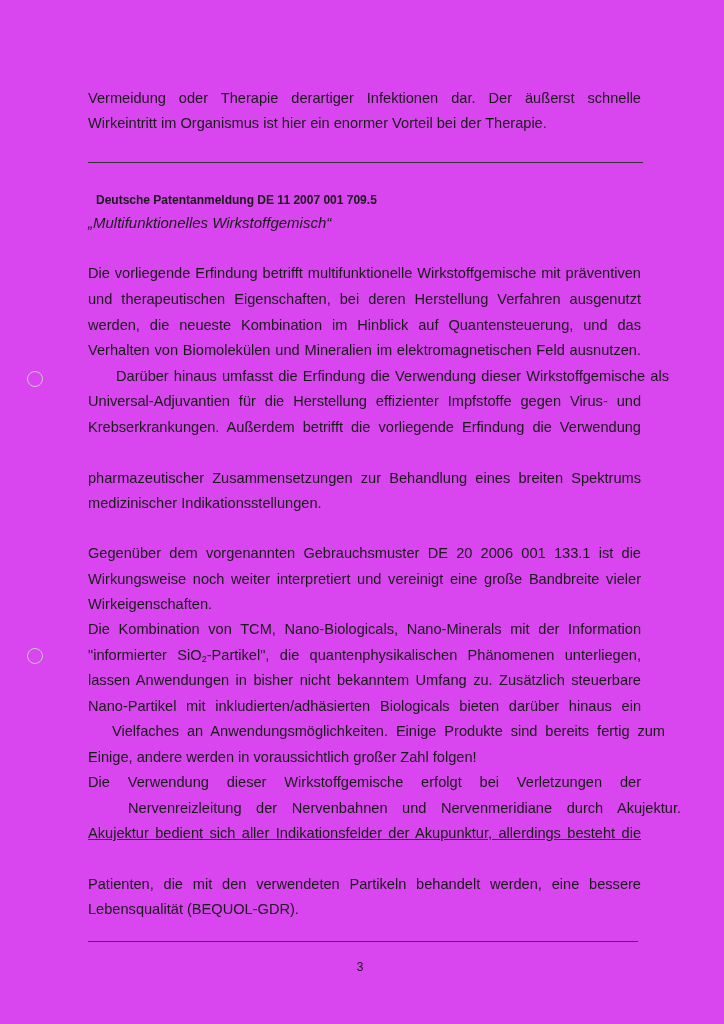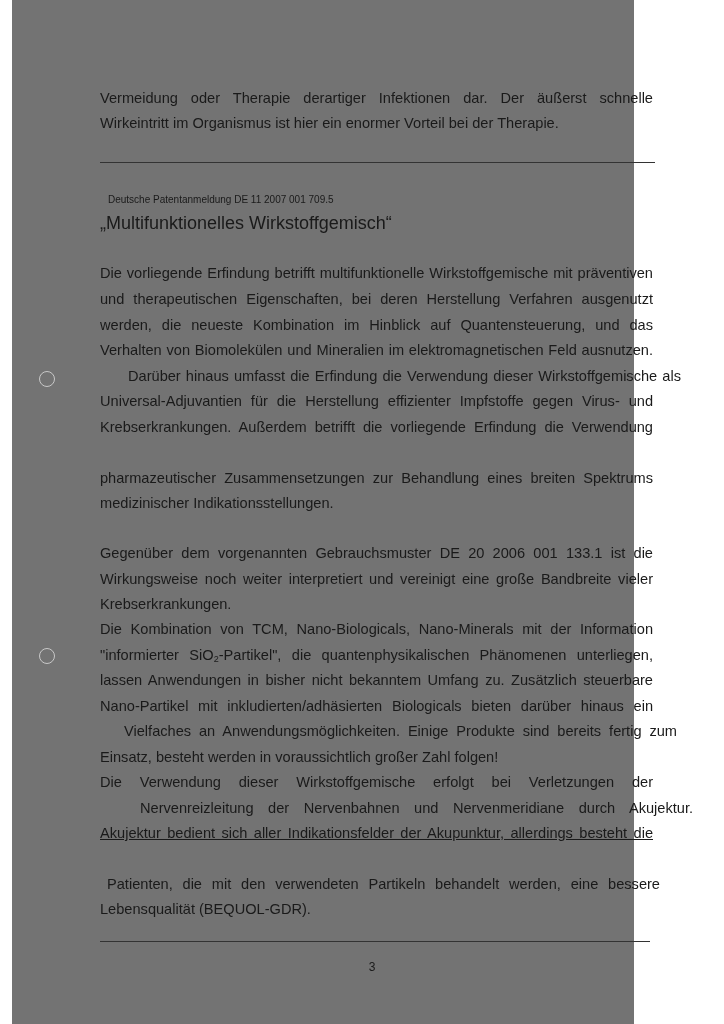--- a/index.html
+++ b/index.html
@@ -1,21 +1,21 @@
 <!DOCTYPE html>
 <html><head>
 <meta charset="utf-8">
 <style>
   html, body { margin: 0; padding: 0; background: #ffffff; }
   body { width: 724px; height: 1024px; position: relative; overflow: hidden; font-family: "Liberation Sans", sans-serif; color: #1a1a1a; }
-  .page { position: absolute; left: 12px; top: 0; width: 622px; height: 1024px; background: #737373; }
+  .page { position: absolute; left: 0; top: 0; width: 724px; height: 1024px; background: #d946ef; }
   .line { position: absolute; left: 88px; width: 553px; font-size: 14.6px; line-height: 18px; white-space: nowrap; }
   .just { text-align: justify; text-align-last: justify; white-space: normal; }
-  .bold { font-weight: normal; font-size: 10px; padding-left: 8px; }
-  .ital { font-size: 18px; }
+  .bold { font-weight: bold; font-size: 12px; padding-left: 8px; }
+  .ital { font-style: italic; font-size: 15px; }
   .rule { position: absolute; left: 88px; width: 555px; height: 0; border-top: 1.3px solid #333; }
   .hole { position: absolute; width: 14px; height: 14px; border: 1.3px solid #c8c8c8; border-radius: 50%; left: 27px; }
   .pagenum { position: absolute; left: 350px; top: 960px; width: 20px; text-align: center; font-size: 12px; }
   sub { font-size: 9px; vertical-align: -2px; line-height: 0; }
 </style>
 </head>
 <body>
 
 <div class="page">
 
@@ -35,29 +35,29 @@
   <div class="line just" style="top:316px;">werden, die neueste Kombination im Hinblick auf Quantensteuerung, und das</div>
   <div class="line just" style="top:341px;">Verhalten von Biomolekülen und Mineralien im elektromagnetischen Feld ausnutzen.</div>
   <div class="line just" style="top:367px;margin-left:28px;">Darüber hinaus umfasst die Erfindung die Verwendung dieser Wirkstoffgemische als</div>
   <div class="line just" style="top:392px;">Universal-Adjuvantien für die Herstellung effizienter Impfstoffe gegen Virus- und</div>
   <div class="line just" style="top:418px;">Krebserkrankungen. Außerdem betrifft die vorliegende Erfindung die Verwendung</div>
   <div class="line just" style="top:469px;">pharmazeutischer Zusammensetzungen zur Behandlung eines breiten Spektrums</div>
   <div class="line" style="top:494px;">medizinischer Indikationsstellungen.</div>
 
   <div class="line just" style="top:544px;">Gegenüber dem vorgenannten Gebrauchsmuster DE 20 2006 001 133.1 ist die</div>
   <div class="line just" style="top:570px;">Wirkungsweise noch weiter interpretiert und vereinigt eine große Bandbreite vieler</div>
-  <div class="line" style="top:595px;">Krebserkrankungen.</div>
+  <div class="line" style="top:595px;">Wirkeigenschaften.</div>
   <div class="line just" style="top:620px;">Die Kombination von TCM, Nano-Biologicals, Nano-Minerals mit der Information</div>
   <div class="line just" style="top:646px;"><span>"informierter SiO</span><sub>2</sub><span>-Partikel", die quantenphysikalischen Phänomenen unterliegen,</span></div>
   <div class="line just" style="top:671px;">lassen Anwendungen in bisher nicht bekanntem Umfang zu. Zusätzlich steuerbare</div>
   <div class="line just" style="top:697px;">Nano-Partikel mit inkludierten/adhäsierten Biologicals bieten darüber hinaus ein</div>
   <div class="line just" style="top:722px;margin-left:24px;">Vielfaches an Anwendungsmöglichkeiten. Einige Produkte sind bereits fertig zum</div>
-  <div class="line" style="top:748px;">Einsatz, besteht werden in voraussichtlich großer Zahl folgen!</div>
+  <div class="line" style="top:748px;">Einige, andere werden in voraussichtlich großer Zahl folgen!</div>
   <div class="line just" style="top:773px;">Die Verwendung dieser Wirkstoffgemische erfolgt bei Verletzungen der</div>
   <div class="line just" style="top:799px;margin-left:40px;">Nervenreizleitung der Nervenbahnen und Nervenmeridiane durch Akujektur.</div>
   <div class="line just" style="top:824px;text-decoration:underline;">Akujektur bedient sich aller Indikationsfelder der Akupunktur, allerdings besteht die</div>
-  <div class="line just" style="top:875px;margin-left:7px;">Patienten, die mit den verwendeten Partikeln behandelt werden, eine bessere</div>
+  <div class="line just" style="top:875px;">Patienten, die mit den verwendeten Partikeln behandelt werden, eine bessere</div>
   <div class="line" style="top:900px;">Lebensqualität (BEQUOL-GDR).</div>
 
   <div class="rule" style="top:941px; width:550px;"></div>
 
   <div class="pagenum">3</div>
 </div>
 
 </body></html>

